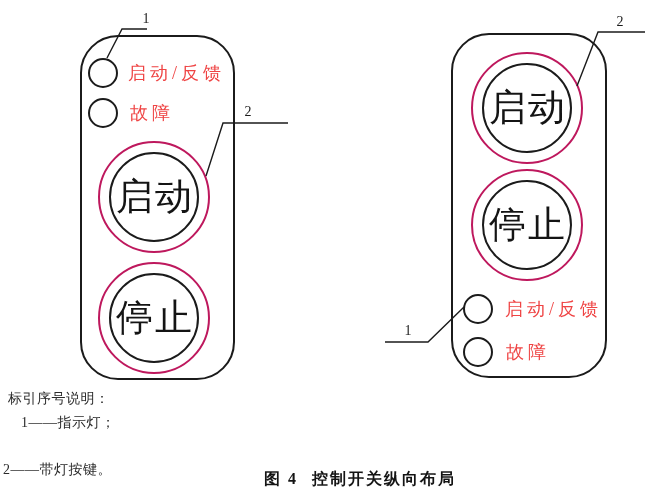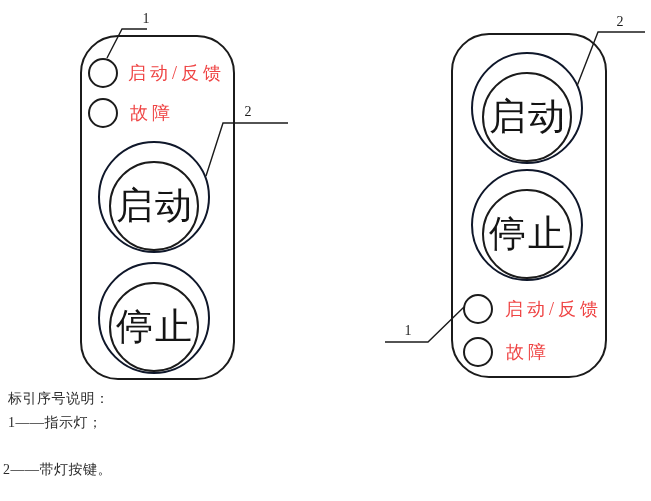--- a/index.html
+++ b/index.html
@@ -40,25 +40,25 @@
     line-height: 30px;
     font-size: 18px;
     letter-spacing: 4px;
     white-space: nowrap;
     color: #ef4444;
   }
   .pushbutton {
     position: absolute;
     box-sizing: border-box;
     width: 112px; height: 112px;
-    border: 2px solid #0f172a;
+    border: 2px solid #be185d;
     border-radius: 50%;
     background: #ffffff;
     display: flex;
-    align-items: flex-end;
+    align-items: center;
     justify-content: center;
   }
   .pushbutton-inner {
     box-sizing: border-box;
     width: 90px; height: 90px;
     border: 2px solid #1b1b1b;
     border-radius: 50%;
     display: flex;
     align-items: center;
     justify-content: center;
@@ -88,21 +88,21 @@
     left: 0; top: 0;
   }
   .legend-line {
     position: absolute;
     font-size: 14px;
     letter-spacing: 0.5px;
     white-space: nowrap;
     color: #2a2a2a;
   }
   .legend-heading { left: 8px; top: 390px; }
-  .legend-item-1  { left: 8px; top: 414px; }
+  .legend-item-1  { left: 21px; top: 414px; }
   .legend-item-2  { left: 3px; top: 437px; margin-top: 24px; }
   .caption {
     position: absolute;
     left: 264px;
     top: 469px;
     font-weight: bold;
     font-size: 16px;
     letter-spacing: 2px;
     white-space: nowrap;
     color: #141414;
@@ -165,14 +165,17 @@
   <span class="callout-num" style="left:248px; top:105px;">2</span>
   <span class="callout-num" style="left:620px; top:15px;">2</span>
   <span class="callout-num" style="left:408px; top:324px;">1</span>
 
   <div class="legend">
     <div class="legend-line legend-heading">标引序号说明：</div>
     <div class="legend-line legend-item-1">1——指示灯；</div>
     <div class="legend-line legend-item-2">2——带灯按键。</div>
   </div>
 
+  <div class="caption">
+    <span class="caption-label">图 4</span><span class="caption-title">控制开关纵向布局</span>
+  </div>
 
 </div>
 
 </body></html>

